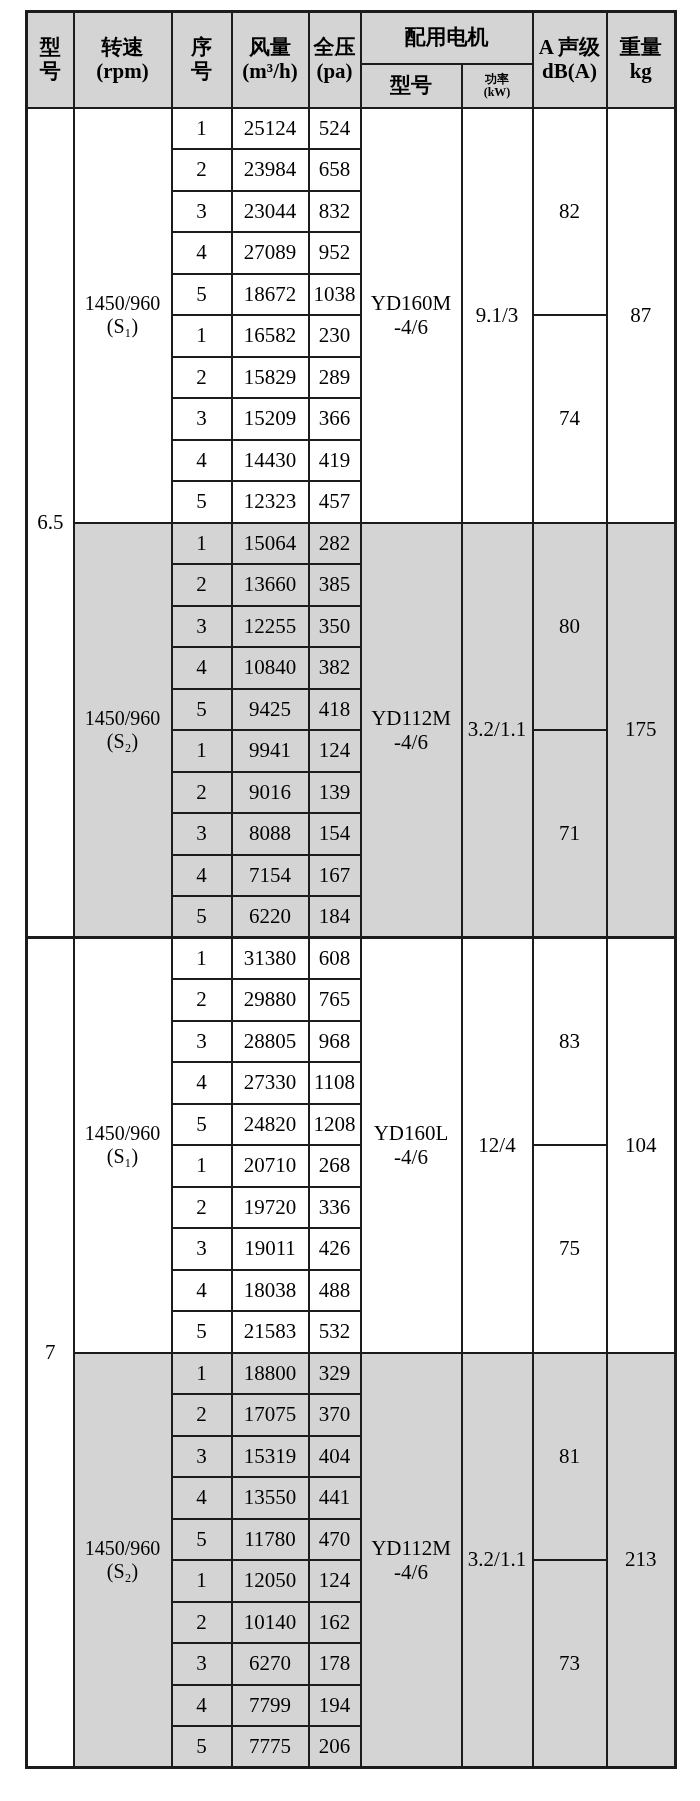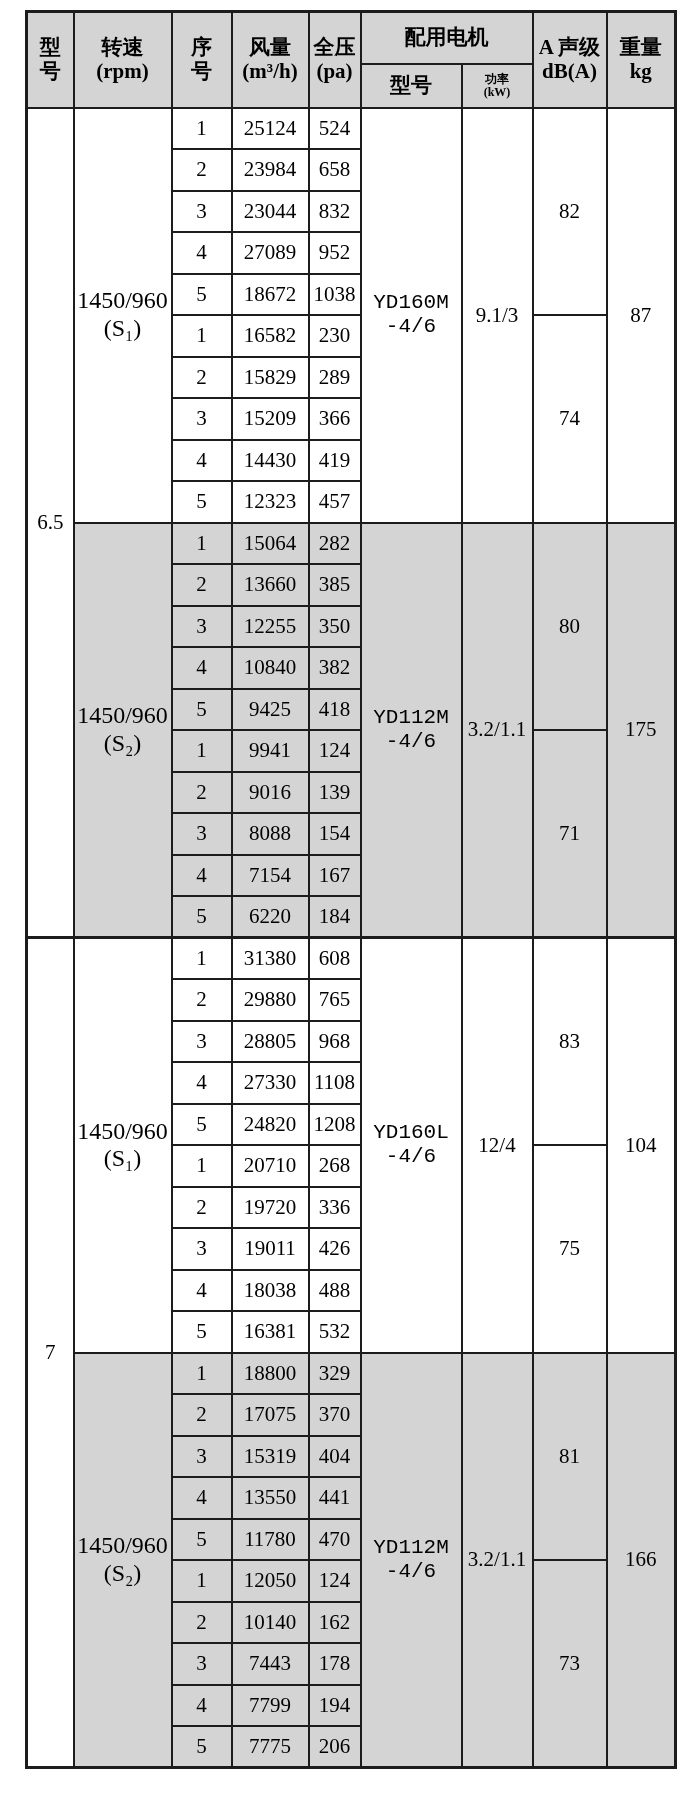--- a/index.html
+++ b/index.html
@@ -40,22 +40,22 @@
     line-height: 1.05;
   }
   tbody tr { height: 41.5px; }
   tbody td {
     font-size: 21px;
     background: #ffffff;
   }
   tbody tr.shaded td { background: var(--shaded-bg, #d4d4d4); }
   tbody td.model-col { background: #ffffff !important; margin-top: 12px; }
   tbody tr.section-break td { border-top: 3px solid var(--border, #1c1c1c); }
-  td.speed-col, td.motor-col { line-height: 1.15; font-size: 24px; }
-  td.motor-col { font-size: 21px; font-family: Liberation Mono, monospace; }
+  td.speed-col, td.motor-col { line-height: 1.15; font-size: 20px; }
+  td.motor-col { font-size: 21px; }
 </style>
 </head>
 <body>
 
 <div class="table-wrap">
   <table class="spec">
     <colgroup>
       <col style="width:47px">
         <col style="width:98px">
         <col style="width:60px">
@@ -285,38 +285,38 @@
           <td>19011</td>
           <td>426</td>
         </tr>
         <tr>
           <td>4</td>
           <td>18038</td>
           <td>488</td>
         </tr>
         <tr>
           <td>5</td>
-          <td>16381</td>
+          <td>21583</td>
           <td>532</td>
         </tr>
         <tr class="shaded">
           <td rowspan="10" class="speed-col">
             <div>1450/960</div>
             <div>(S₂)</div>
           </td>
           <td>1</td>
           <td>18800</td>
           <td>329</td>
           <td rowspan="10" class="motor-col">
             <div>YD112M</div>
             <div>-4/6</div>
           </td>
           <td rowspan="10">3.2/1.1</td>
           <td rowspan="5">81</td>
-          <td rowspan="10">166</td>
+          <td rowspan="10">213</td>
         </tr>
         <tr class="shaded">
           <td>2</td>
           <td>17075</td>
           <td>370</td>
         </tr>
         <tr class="shaded">
           <td>3</td>
           <td>15319</td>
           <td>404</td>
@@ -337,21 +337,21 @@
           <td>124</td>
           <td rowspan="5">73</td>
         </tr>
         <tr class="shaded">
           <td>2</td>
           <td>10140</td>
           <td>162</td>
         </tr>
         <tr class="shaded">
           <td>3</td>
-          <td>7443</td>
+          <td>6270</td>
           <td>178</td>
         </tr>
         <tr class="shaded">
           <td>4</td>
           <td>7799</td>
           <td>194</td>
         </tr>
         <tr class="shaded">
           <td>5</td>
           <td>7775</td>

